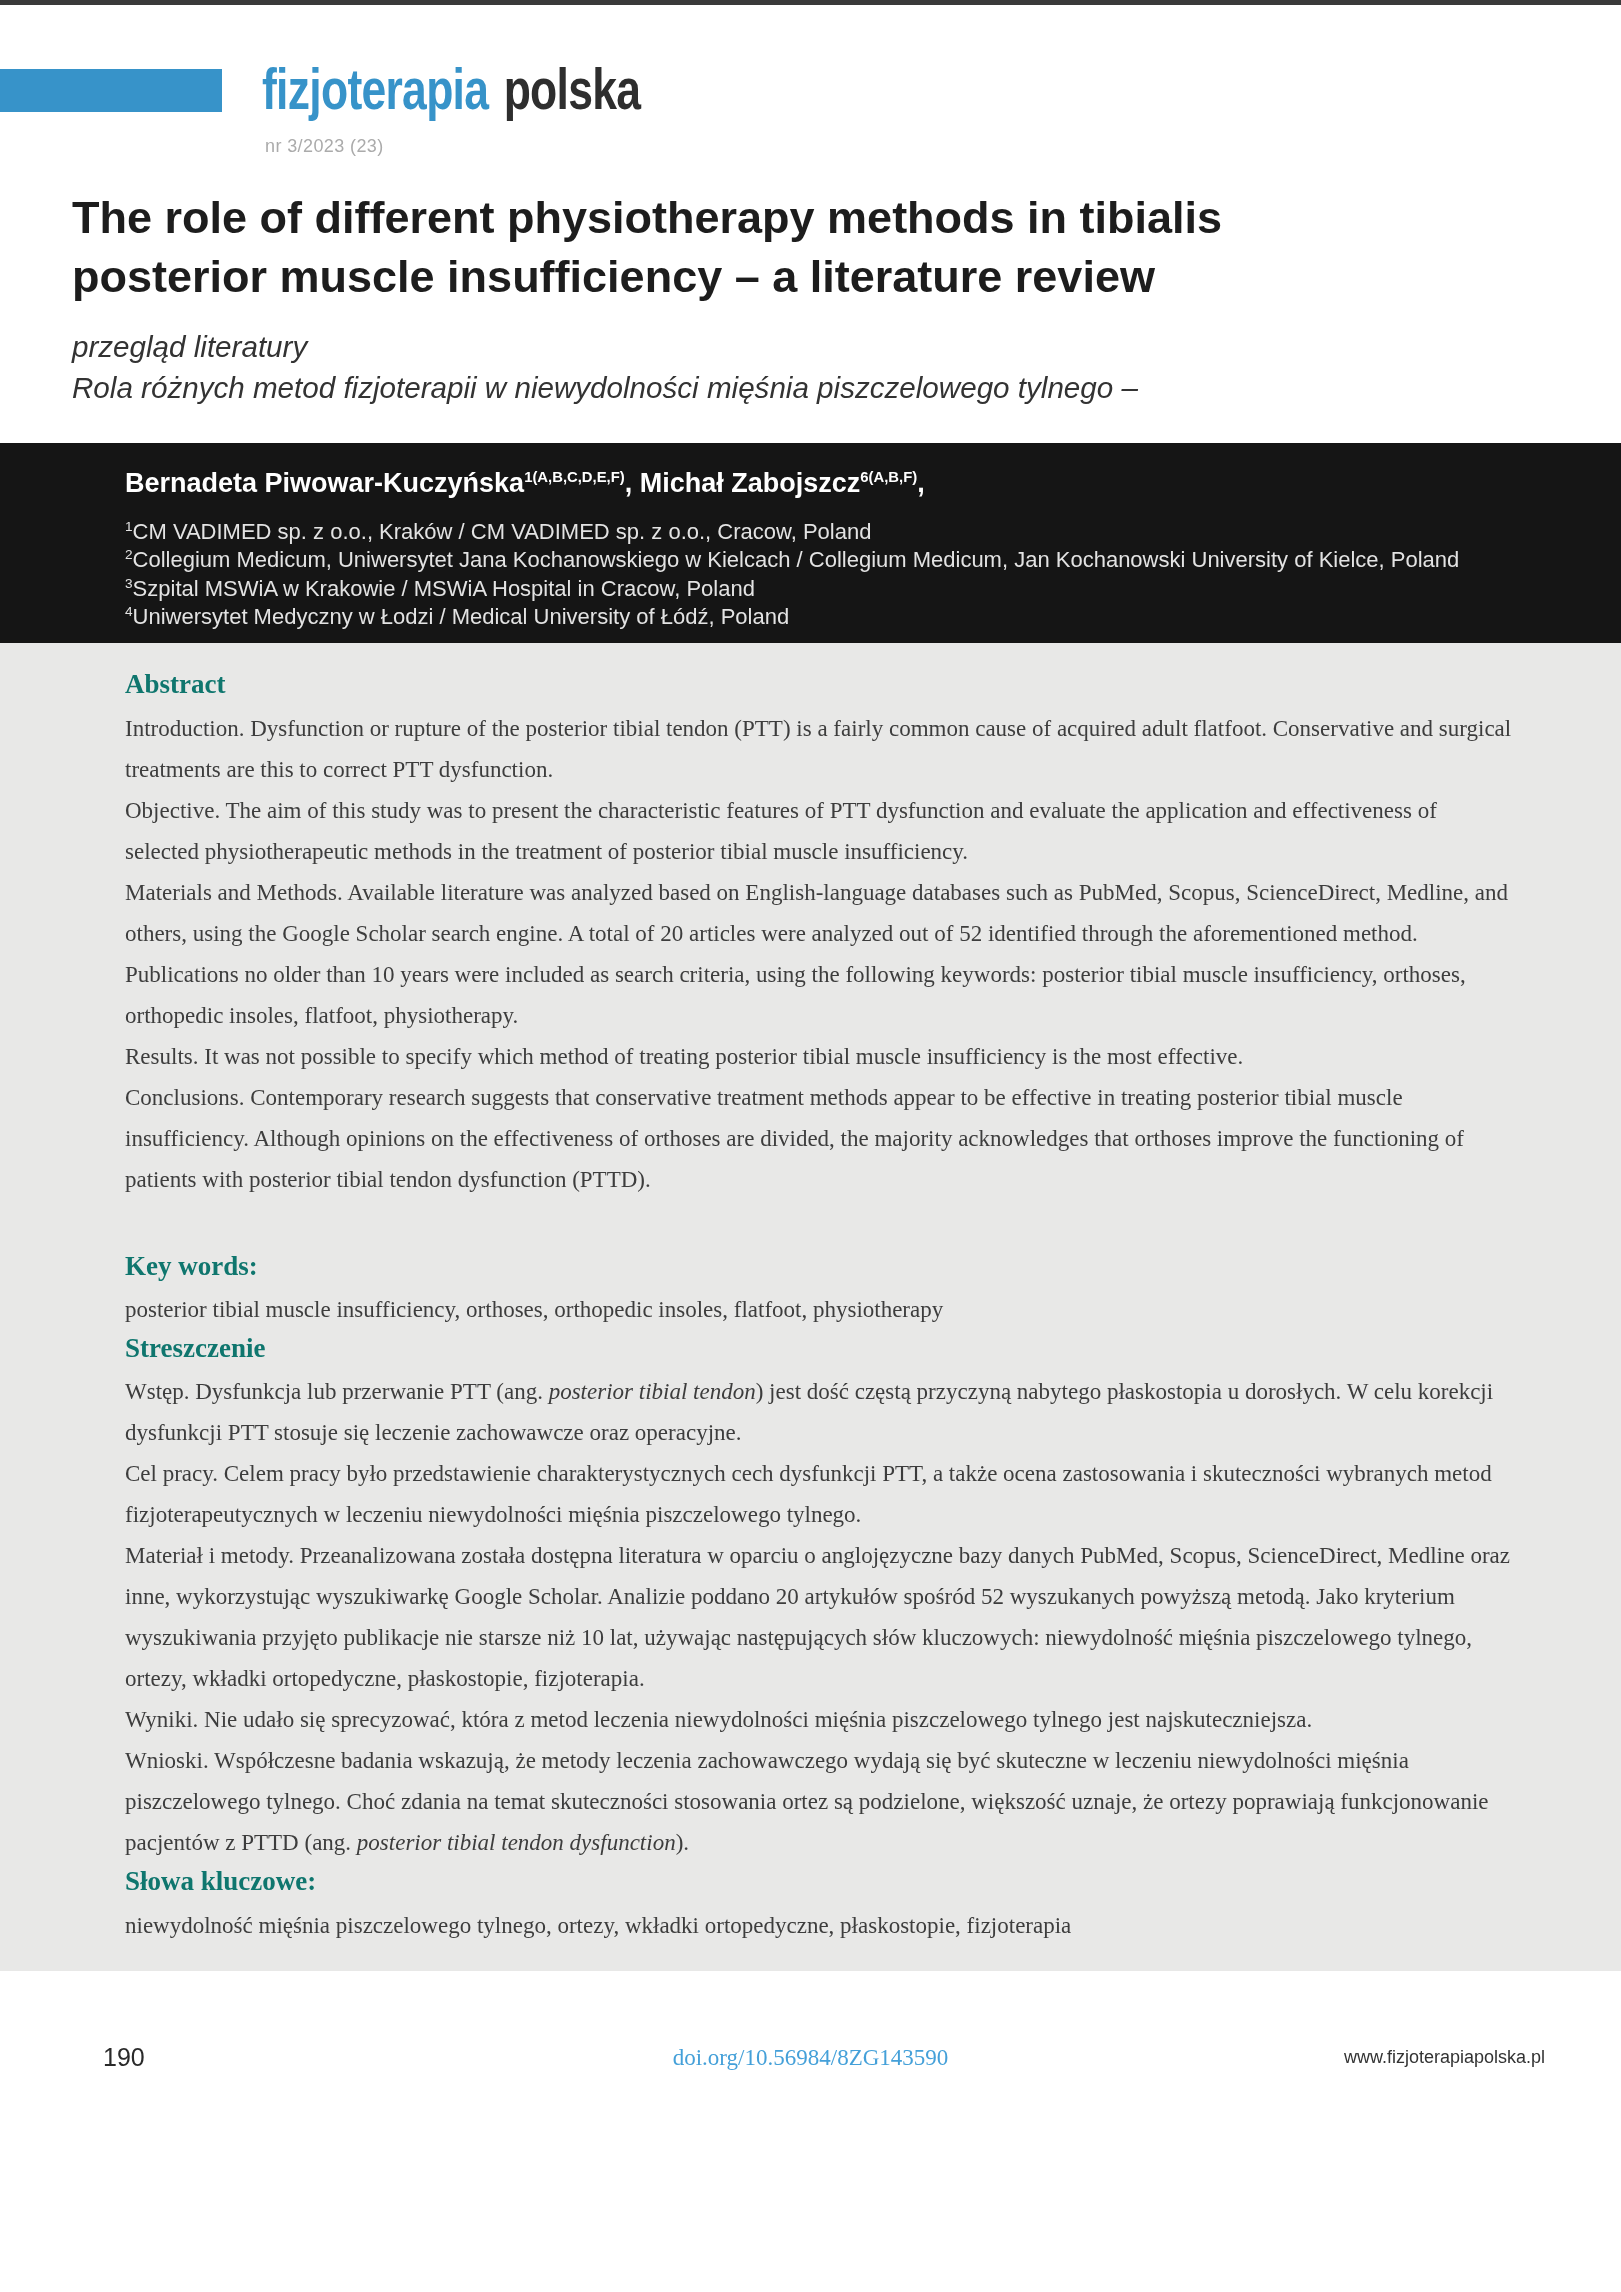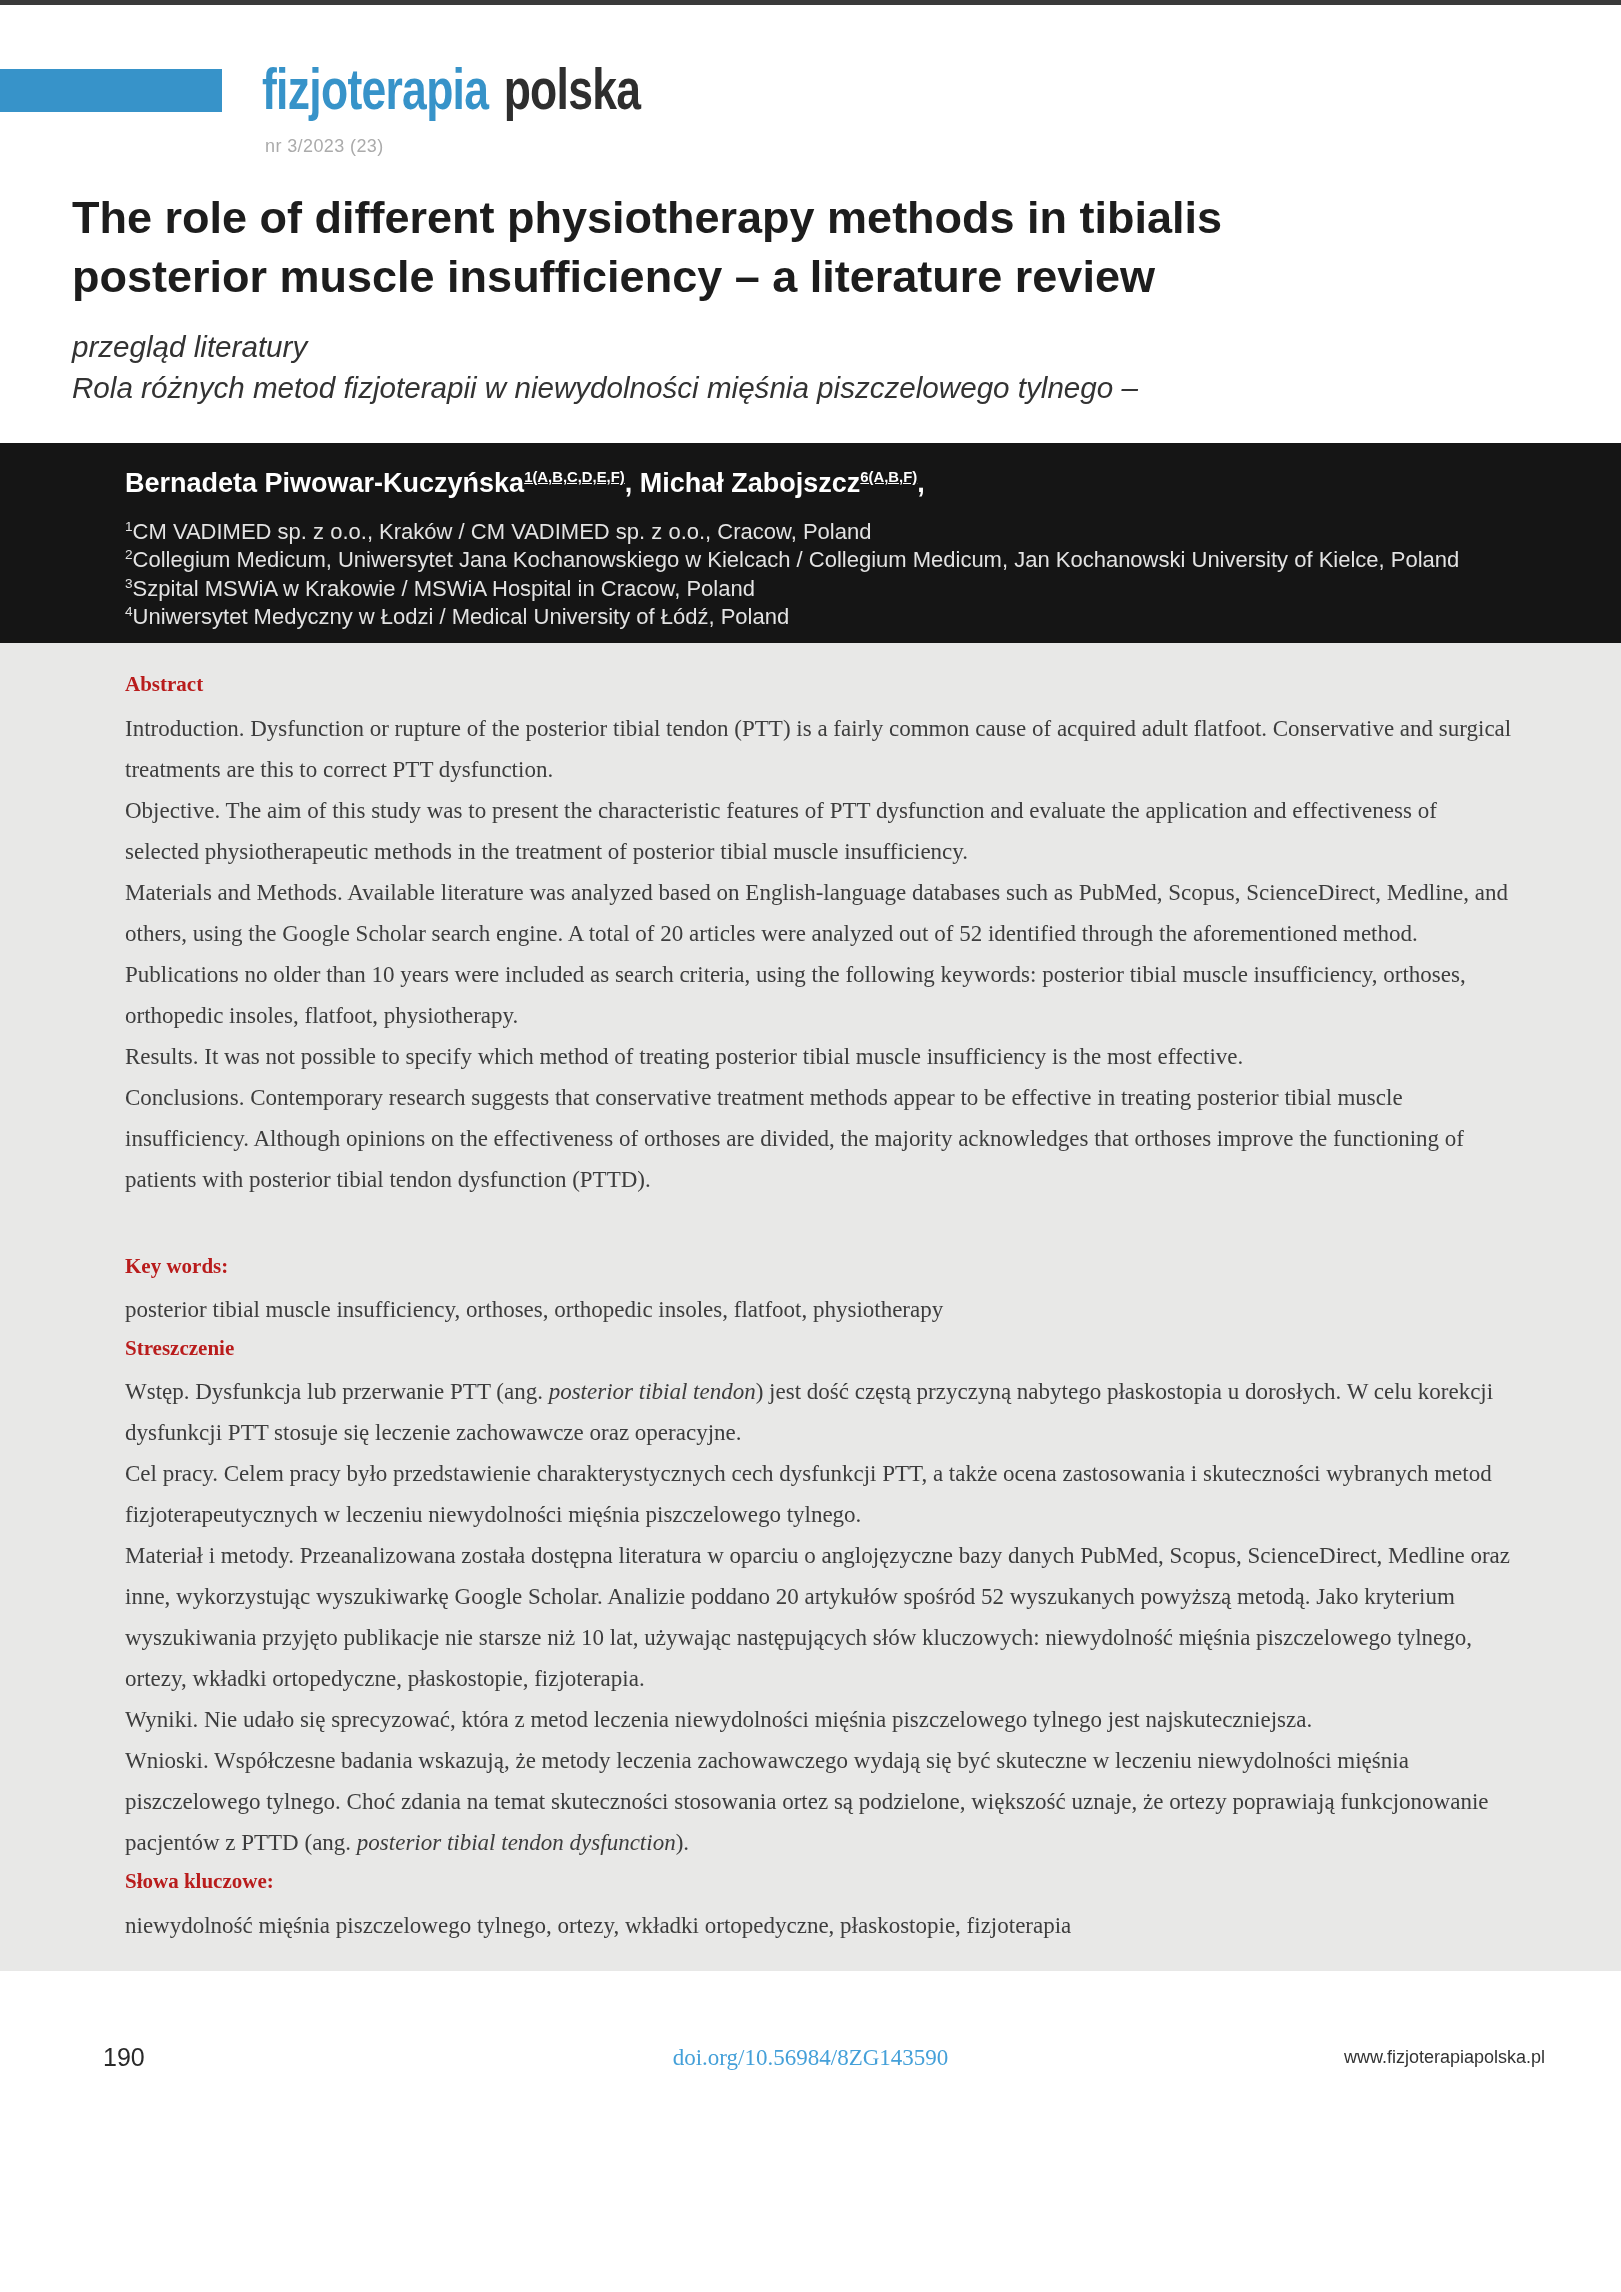--- a/index.html
+++ b/index.html
@@ -21,32 +21,32 @@
   .logo-polska{color:#2e2e2e;}
   .logo-issue{position:absolute;left:265px;top:131px;font-size:18px;color:#ababab;letter-spacing:0.4px;}
   
   .title-block{padding:0 107px 0 72px;}
   .title-en{margin:0;font-size:45px;line-height:59px;font-weight:bold;color:#1d1d1d;letter-spacing:0;}
   .title-pl{margin:19.7px 0 0 0;font-size:29.6px;line-height:41px;font-weight:normal;font-style:italic;color:#333;}
   .title-line,.subtitle-line{display:block;}
   
   .authors-block{margin-top:35px;background:#151515;padding:14.3px 107px 15px 125px;color:#fff;}
   .author-line{font-size:27px;line-height:40px;font-weight:bold;color:#fff;}
-  .author-line sup{font-size:0.55em;text-decoration:underline;}
+  .author-line sup{font-size:0.55em;}
   .affiliations{margin-top:11.6px;}
   .affiliation-line{font-size:22px;line-height:23px;color:#e3e3e3;font-weight:normal;}
   .affiliation-line sup{font-size:0.62em;}
   
   .abstract-block{
     background:#e8e8e7;padding:23px 107px 25px 125px;
     font-family:"Liberation Serif",serif;color:#3d3d3d;
   }
   .abstract-inner{max-width:1393px;}
   .sec-heading{
-    margin:0 0 5.4px 0;font-size:21px;line-height:36px;font-weight:bold;color:#b91c1c;
+    margin:0 0 5.4px 0;font-size:27px;line-height:36px;font-weight:bold;color:#0f766e;
     font-family:"Liberation Serif",serif;
   }
   .gap-lg{margin-top:48px;}
   .gap-md{}
   .body-text{font-size:23px;line-height:41px;}
   .body-text .para{margin:0;}
   .body-text em{font-style:italic;}
   
   .page-footer{
     margin-top:72px;position:relative;height:30px;

